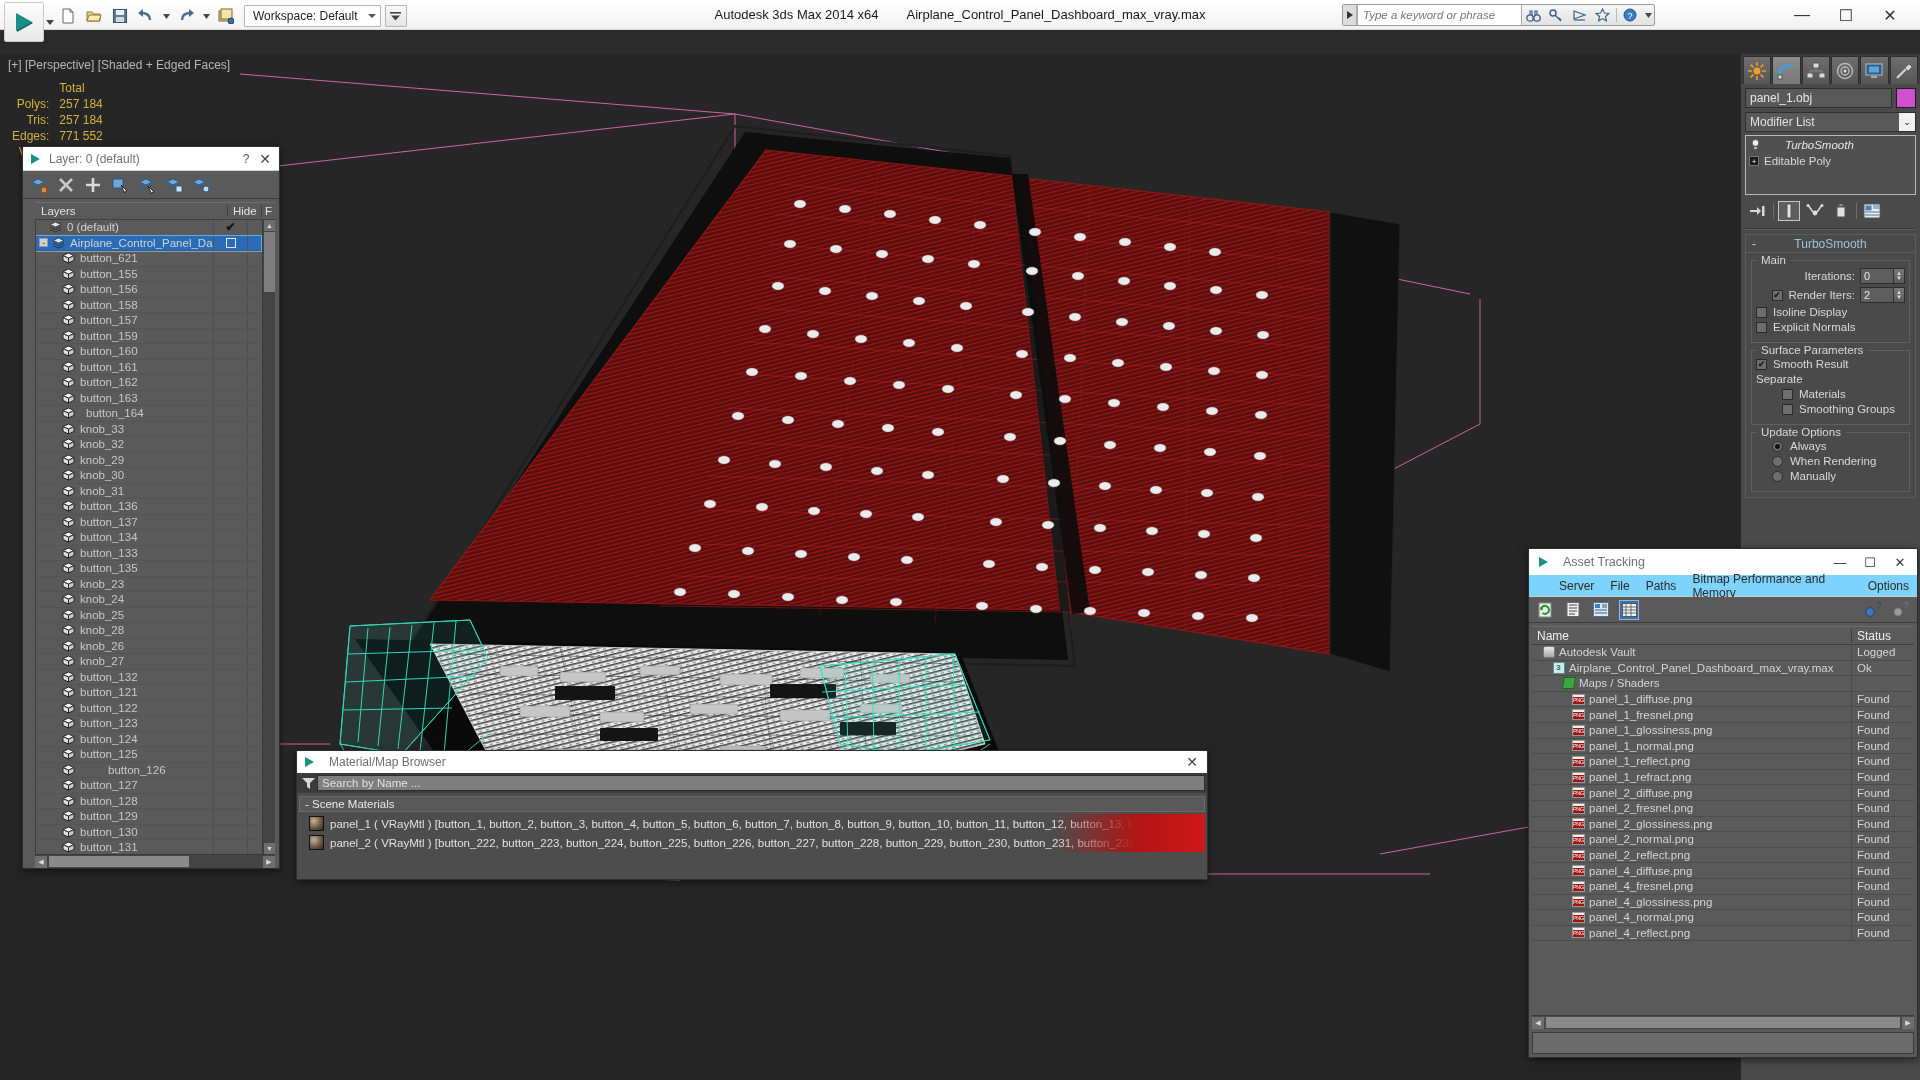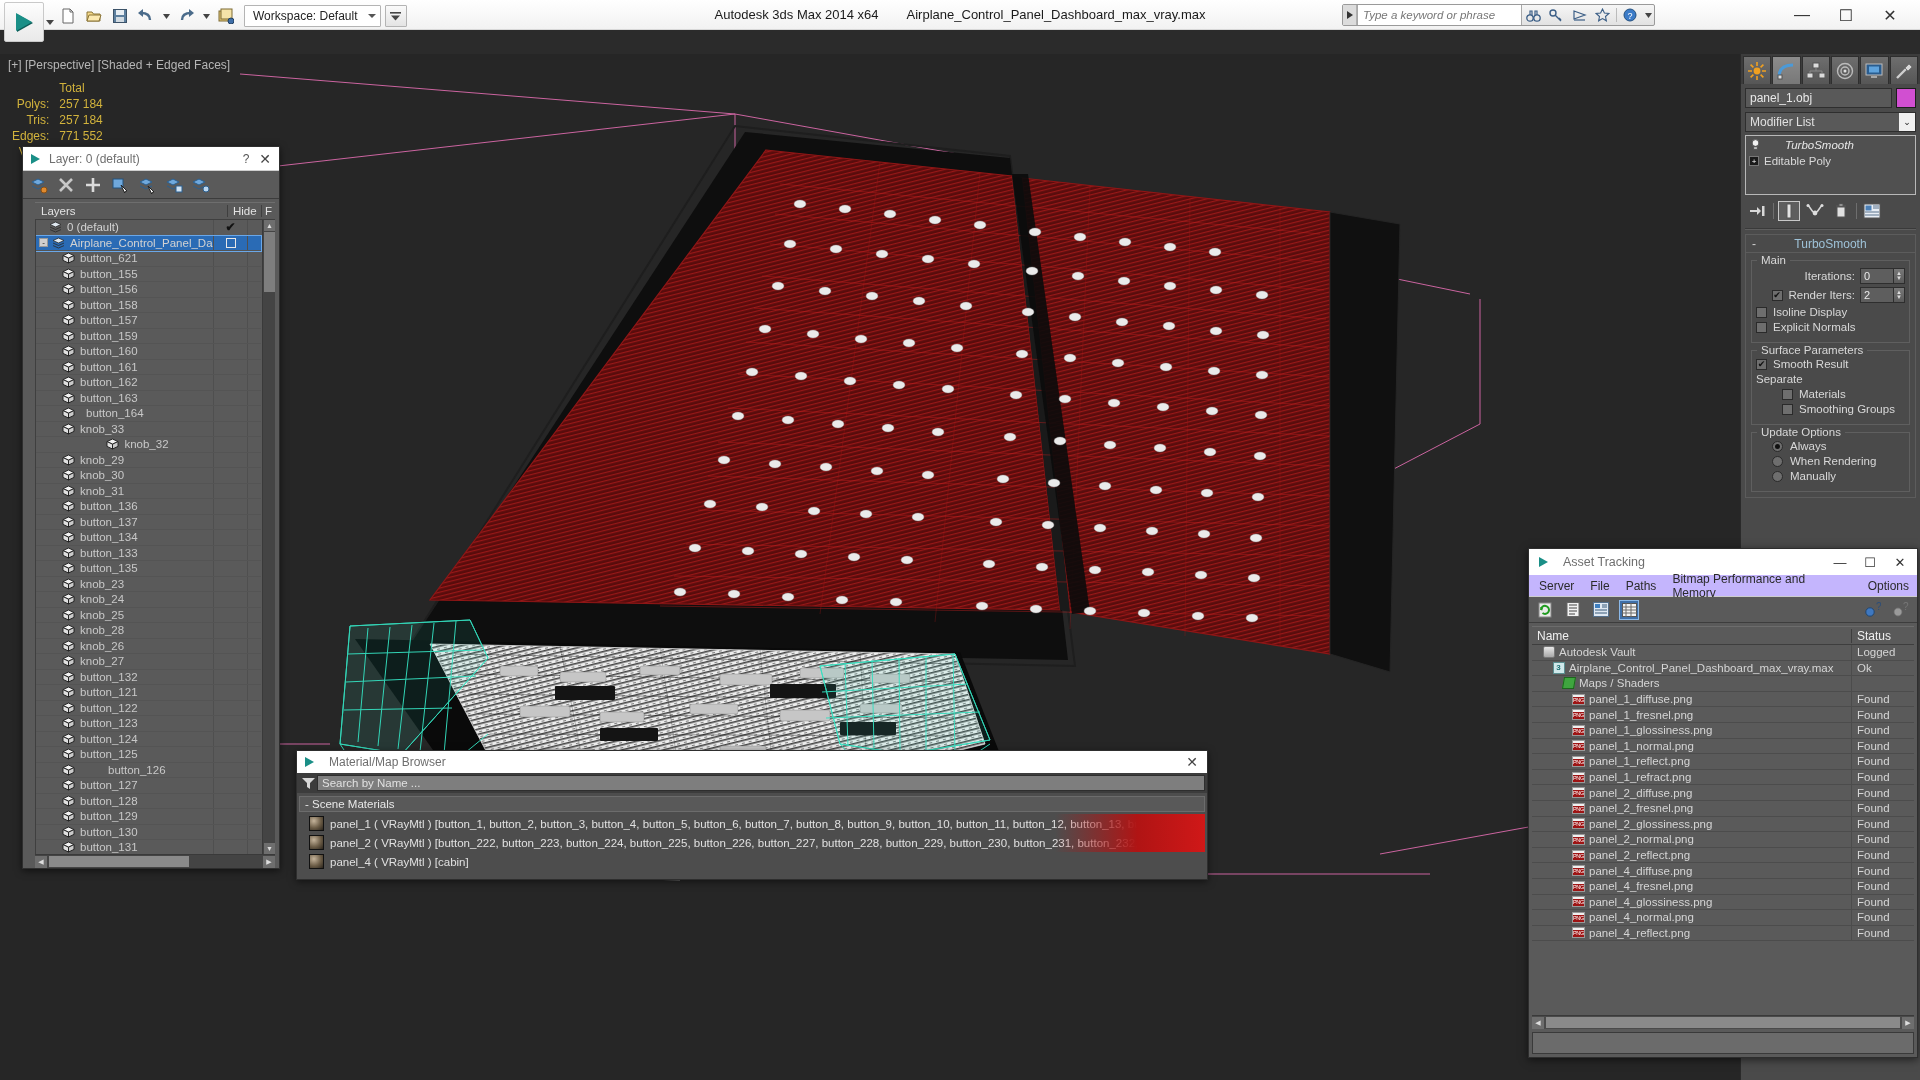--- a/index.html
+++ b/index.html
@@ -230,21 +230,21 @@
   
   .at {
     position: absolute; left: 1528px; top: 548px; width: 390px; height: 510px;
     background: #5a5a5a; border: 1px solid #2e2e2e; z-index: 32;
     box-shadow: 0 2px 8px rgba(0,0,0,.55);
     display: flex; flex-direction: column;
   }
   .at-title { height: 26px; background: #fff; display: flex; align-items: center; padding: 0 2px; }
   .at-title .t { flex: 1; font-size: 12.5px; color: #6f6f6f; margin-left: 6px; }
   .at-wb { width: 30px; height: 24px; display:flex;align-items:center;justify-content:center;color:#333;font-size:13px;}
-  .at-menu { height: 22px; background: #c4b5fd; display: flex; align-items: center; padding-left: 2px; border-bottom: 1px solid #cdcdcd;}
+  .at-menu { height: 22px; background: #7dd3fc; display: flex; align-items: center; padding-left: 22px; border-bottom: 1px solid #cdcdcd;}
   .at-menu span { padding: 0 8px; font-size: 12px; color: #2b2b2b; }
   .at-toolbar { height: 26px; background: #5a5a5a; display: flex; align-items: center; padding: 0 6px; gap: 8px; border-bottom:1px solid #3d3d3d;}
   .at-tb { width: 20px; height: 20px; display:flex;align-items:center;justify-content:center; }
   .at-tb.active { background: #3f6fa8; border: 1px solid #8bb8e8; }
   .at-spacer { flex: 1; }
   .at-head {
     height: 19px; background: #5a5a5a; display: flex; align-items: center;
     font-size: 12px; color: #f0f0f0; border-bottom: 1px solid #3e3e3e; margin: 3px 3px 0 3px;
     border-top: 1px solid #6c6c6c;
   }
@@ -1091,21 +1091,21 @@
                   <path d="M1 3.6v4.8L6.5 11V6.2z" fill="#e0e0e0" stroke="#1a1a1a" stroke-width="0.9"></path>
                   <path d="M12 3.6v4.8L6.5 11V6.2z" fill="#cacaca" stroke="#1a1a1a" stroke-width="0.9"></path>
                 </svg>
               </span>
               <span>knob_33</span>
             </div>
             <div class="hidecell"></div>
             <div class="fcell"></div>
           </div>
           <div class="lw-row">
-            <div class="nm" style="padding-left: 26px; justify-content: center;">
+            <div class="nm" style="padding-left: 26px;">
               <span class="licon">
                 <svg width="13" height="12" viewBox="0 0 13 12">
                   <path d="M6.5 1L12 3.6 6.5 6.2 1 3.6z" fill="#f2f2f2" stroke="#1a1a1a" stroke-width="0.9"></path>
                   <path d="M1 3.6v4.8L6.5 11V6.2z" fill="#e0e0e0" stroke="#1a1a1a" stroke-width="0.9"></path>
                   <path d="M12 3.6v4.8L6.5 11V6.2z" fill="#cacaca" stroke="#1a1a1a" stroke-width="0.9"></path>
                 </svg>
               </span>
               <span>knob_32</span>
             </div>
             <div class="hidecell"></div>
@@ -1512,24 +1512,20 @@
       <div id="mat-rows">
           <div class="mmb-row">
             <span class="mat-swatch"></span>
             <span>panel_1  ( VRayMtl )  [button_1, button_2, button_3, button_4, button_5, button_6, button_7, button_8, button_9, button_10, button_11, button_12, button_13, button_14, button_15, button_16, button_17,...</span>
             <span class="mmb-redbar"></span>
           </div>
           <div class="mmb-row">
             <span class="mat-swatch"></span>
             <span>panel_2  ( VRayMtl )  [button_222, button_223, button_224, button_225, button_226, button_227, button_228, button_229, button_230, button_231, button_232, button_233, button_234, button_235, button_...</span>
             <span class="mmb-redbar"></span>
-          </div>
-          <div class="mmb-row">
-            <span class="mat-swatch"></span>
-            <span>panel_4  ( VRayMtl )  [cabin]</span>
           </div>
         </div>
     </div>
   </div>
 
   <div class="at">
     <div class="at-title">
       <div class="lw-icon" style="margin-left:4px">
           <div class="tri"></div>
         </div>

